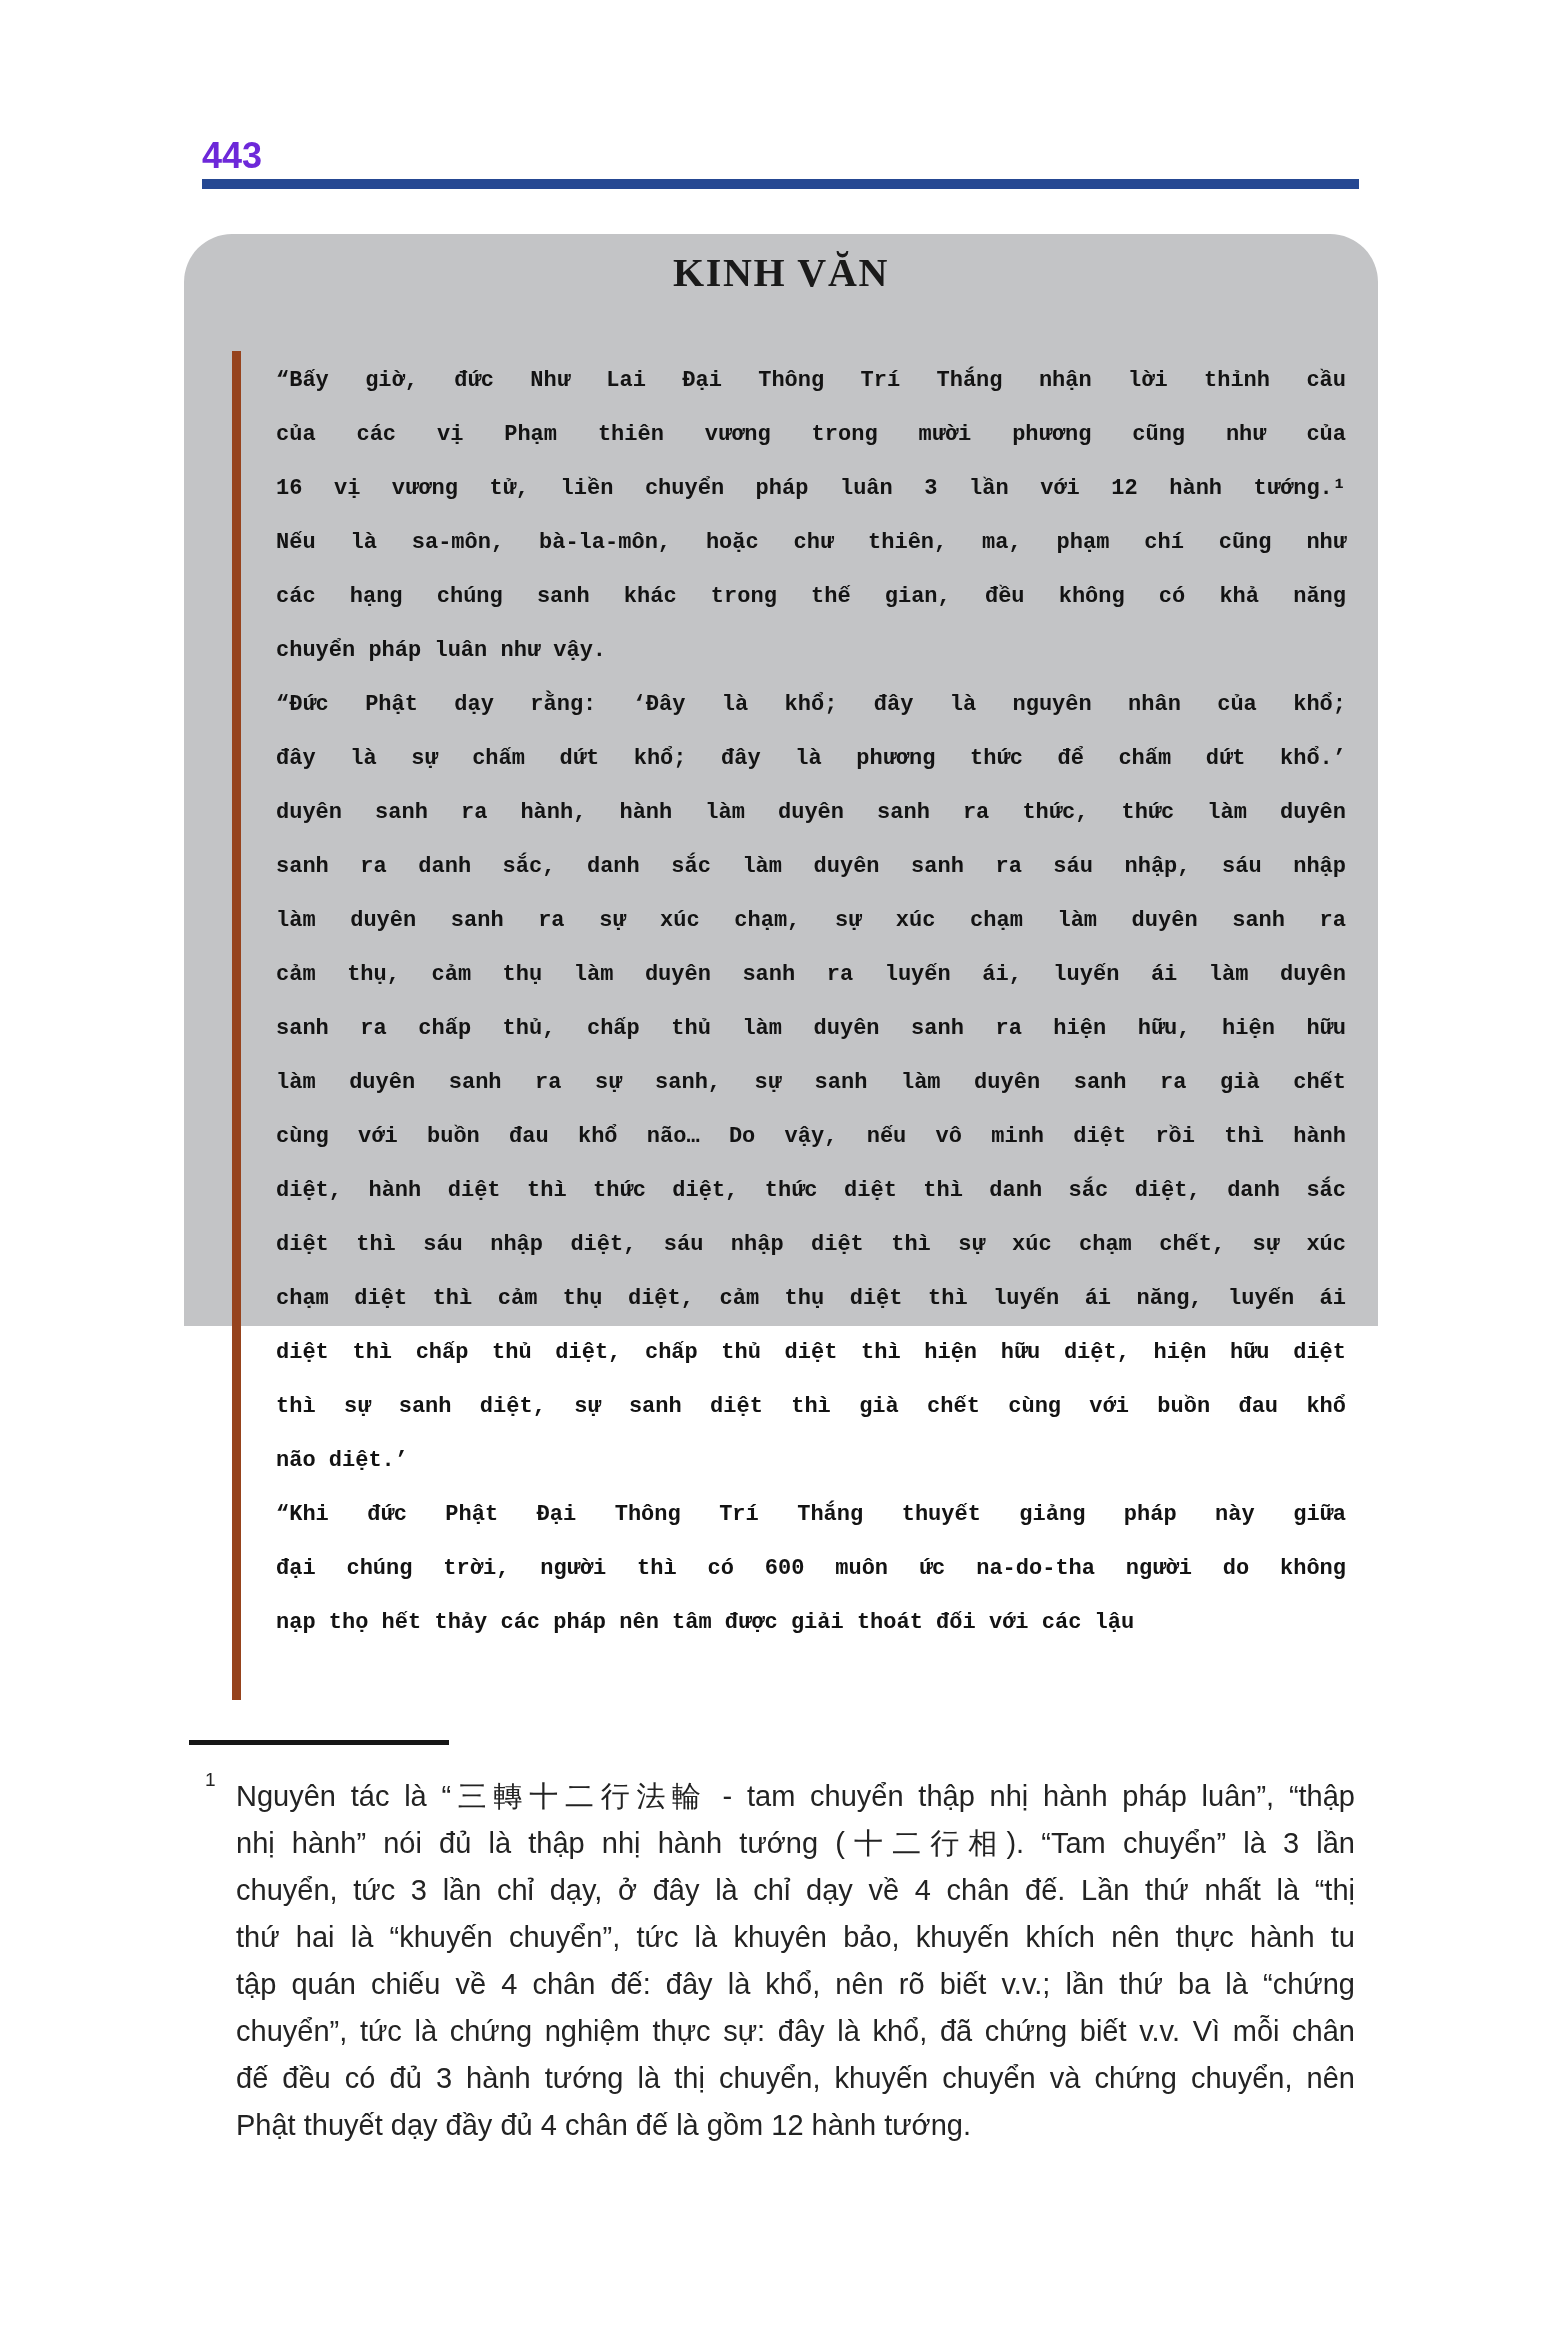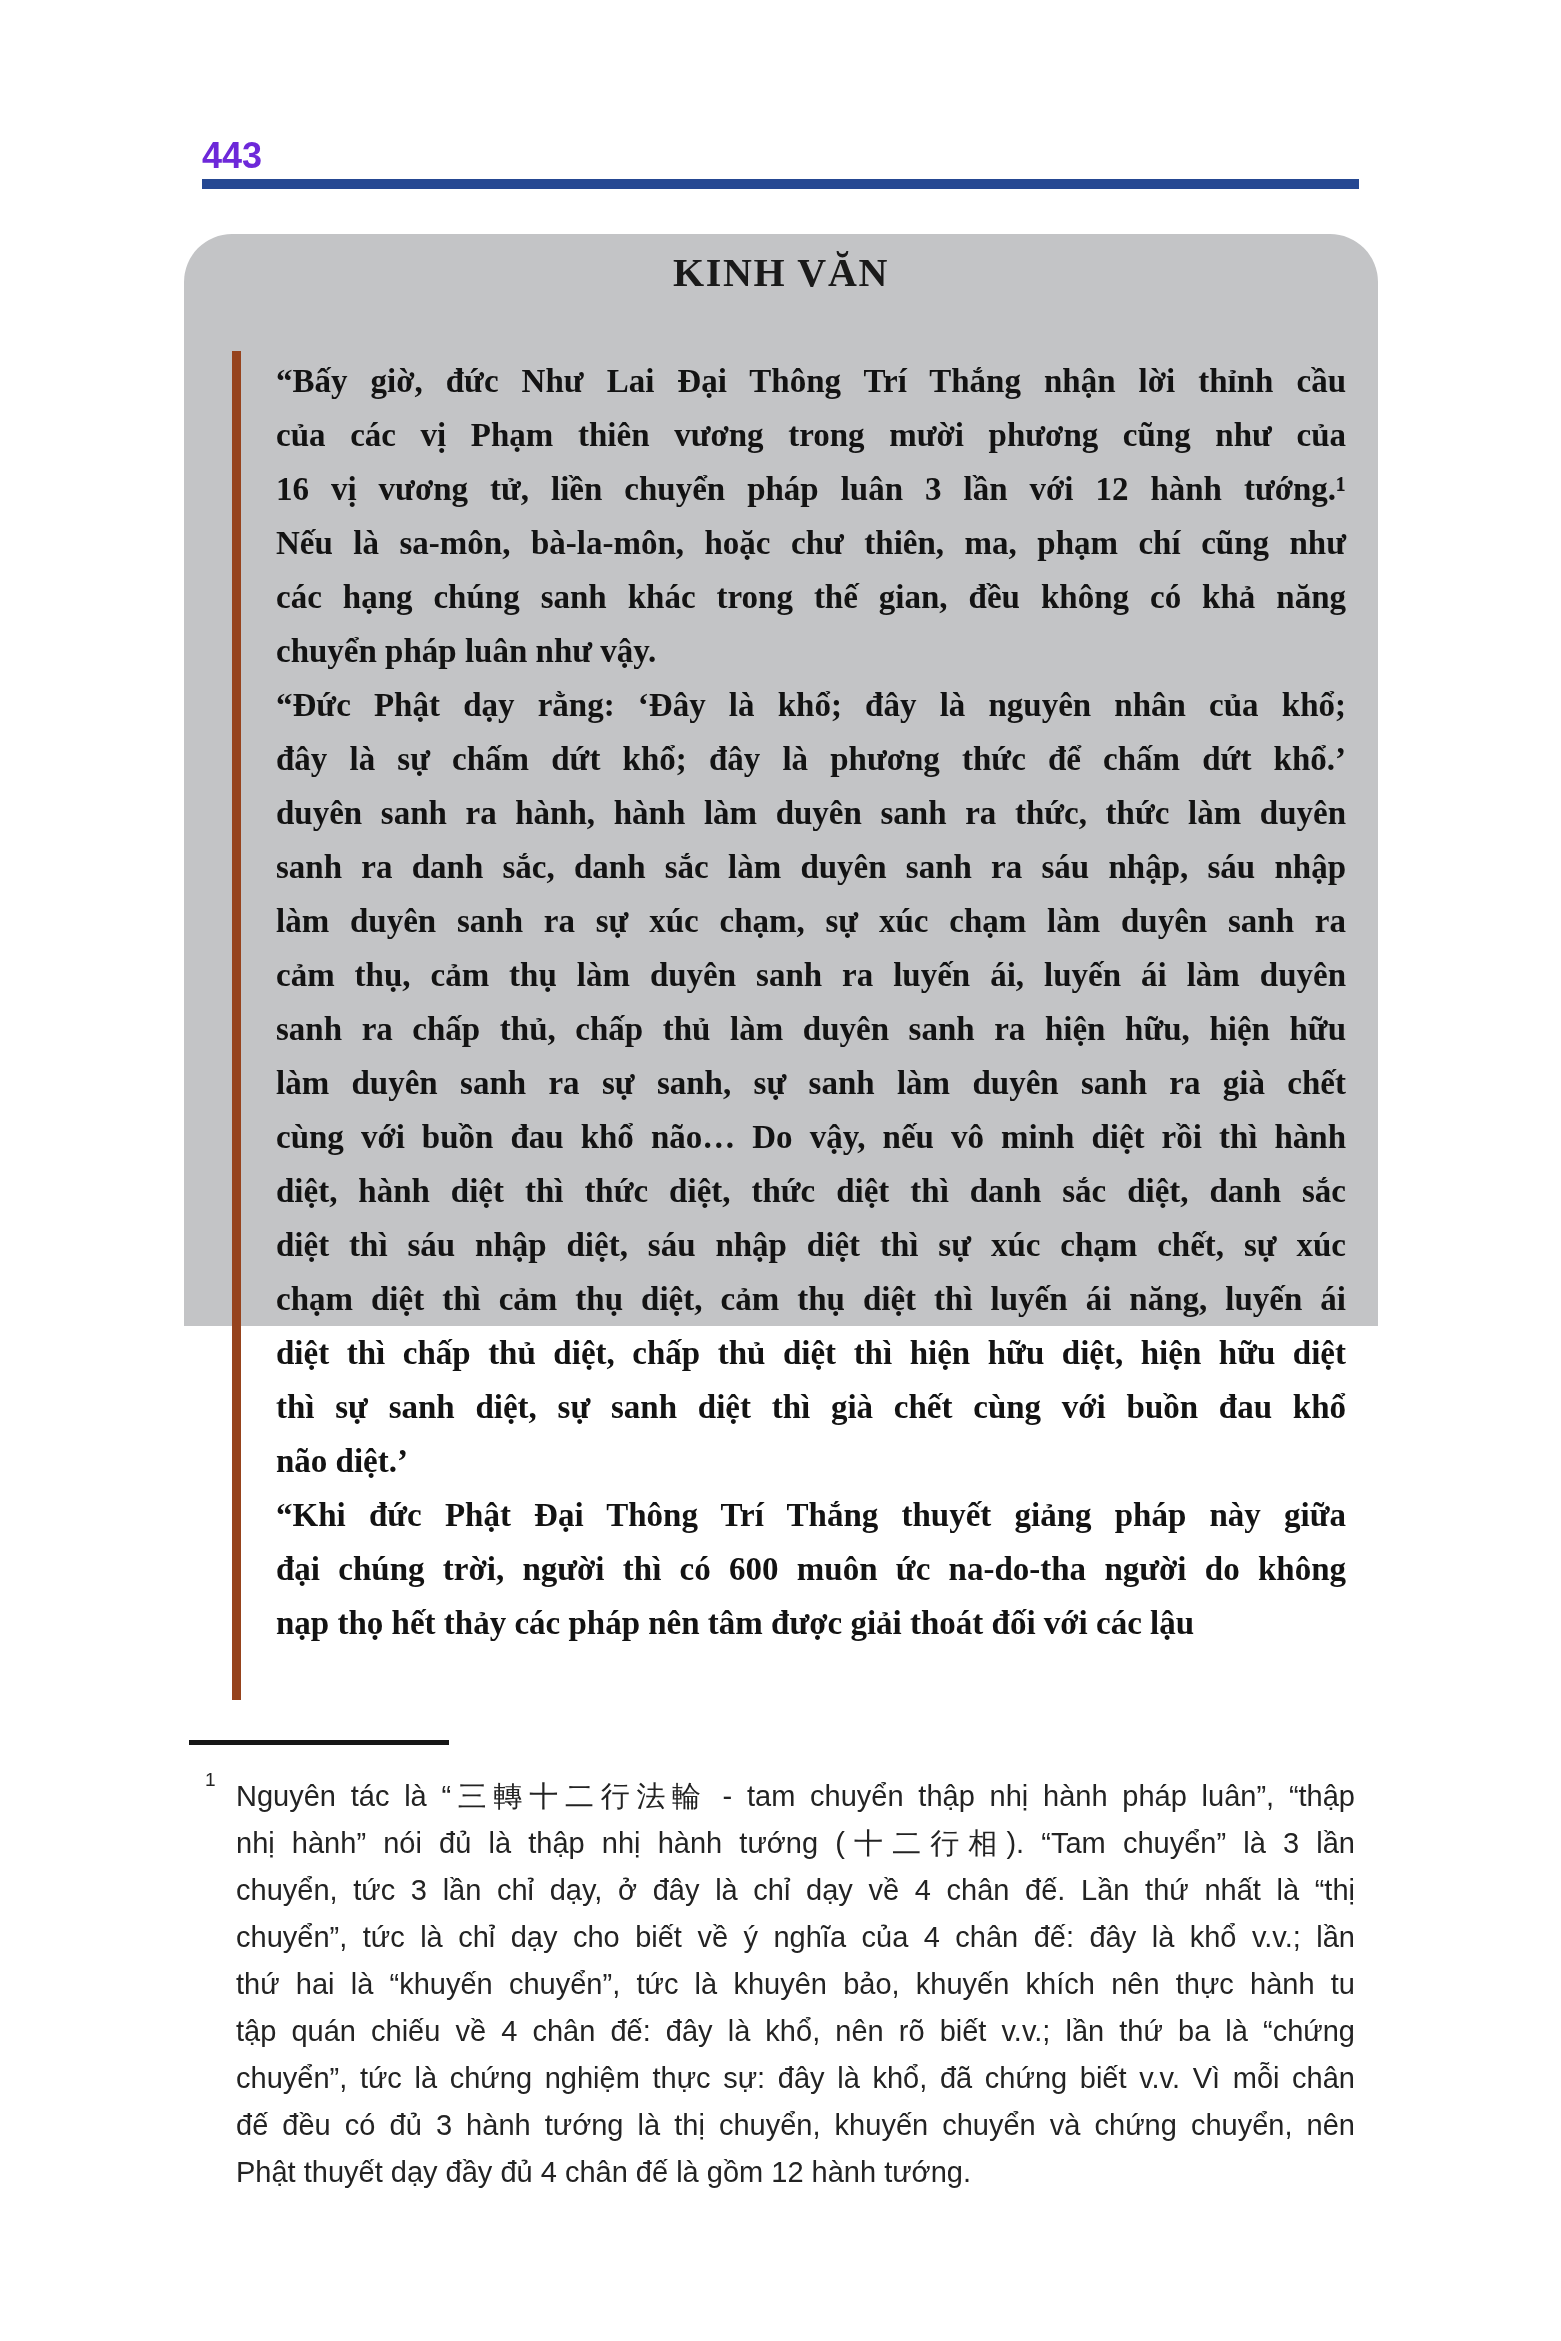--- a/index.html
+++ b/index.html
@@ -34,22 +34,22 @@
     position:absolute;left:0;top:19px;width:100%;text-align:center;
     font-family:"Liberation Serif", serif;font-weight:bold;
     font-size:40px;line-height:1;color:#1a1a1a;letter-spacing:1.7px;
   }
   .accent-bar{
     position:absolute;left:48px;top:117px;width:8.7px;height:1349px;
     background:#96431d;
   }
   .scripture-body{
     position:absolute;left:92px;top:120px;width:1070px;
-    font-family:Liberation Serif, serif;font-weight:bold;
-    font-size:33px;line-height:54px;color:#131313;
+    font-family:Liberation Mono, monospace;font-weight:bold;
+    font-size:22px;line-height:54px;color:#131313;
   }
   .kline{text-align:justify;text-align-last:justify;white-space:normal;}
   .kline.last{text-align-last:left;}
   
   .footnote-sep{
     position:absolute;left:189px;top:1740px;width:260px;height:5.2px;
     background:#161616;
   }
   .footnote{
     position:absolute;left:236px;top:1773px;width:1119px;
@@ -106,20 +106,19 @@
         <div class="kline last">nạp thọ hết thảy các pháp nên tâm được giải thoát đối với các lậu</div>
       </div>
     </div>
 </div>
 
 <div class="footnote-sep"></div>
 <div class="footnote">
     <div class="fline"><span class="fn-marker">1</span>Nguyên tác là “三轉十二行法輪 - tam chuyển thập nhị hành pháp luân”, “thập</div>
     <div class="fline">nhị hành” nói đủ là thập nhị hành tướng (十二行相). “Tam chuyển” là 3 lần</div>
     <div class="fline">chuyển, tức 3 lần chỉ dạy, ở đây là chỉ dạy về 4 chân đế. Lần thứ nhất là “thị</div>
-    <div class="fline">chuyển”, tức là chỉ dạy cho biết về ý nghĩa của 4 chân đế: đây là khổ v.v.; lần</div>
     <div class="fline">thứ hai là “khuyến chuyển”, tức là khuyên bảo, khuyến khích nên thực hành tu</div>
     <div class="fline">tập quán chiếu về 4 chân đế: đây là khổ, nên rõ biết v.v.; lần thứ ba là “chứng</div>
     <div class="fline">chuyển”, tức là chứng nghiệm thực sự: đây là khổ, đã chứng biết v.v. Vì mỗi chân</div>
     <div class="fline">đế đều có đủ 3 hành tướng là thị chuyển, khuyến chuyển và chứng chuyển, nên</div>
     <div class="fline last">Phật thuyết dạy đầy đủ 4 chân đế là gồm 12 hành tướng.</div>
   </div>
 
 
 </body></html>

